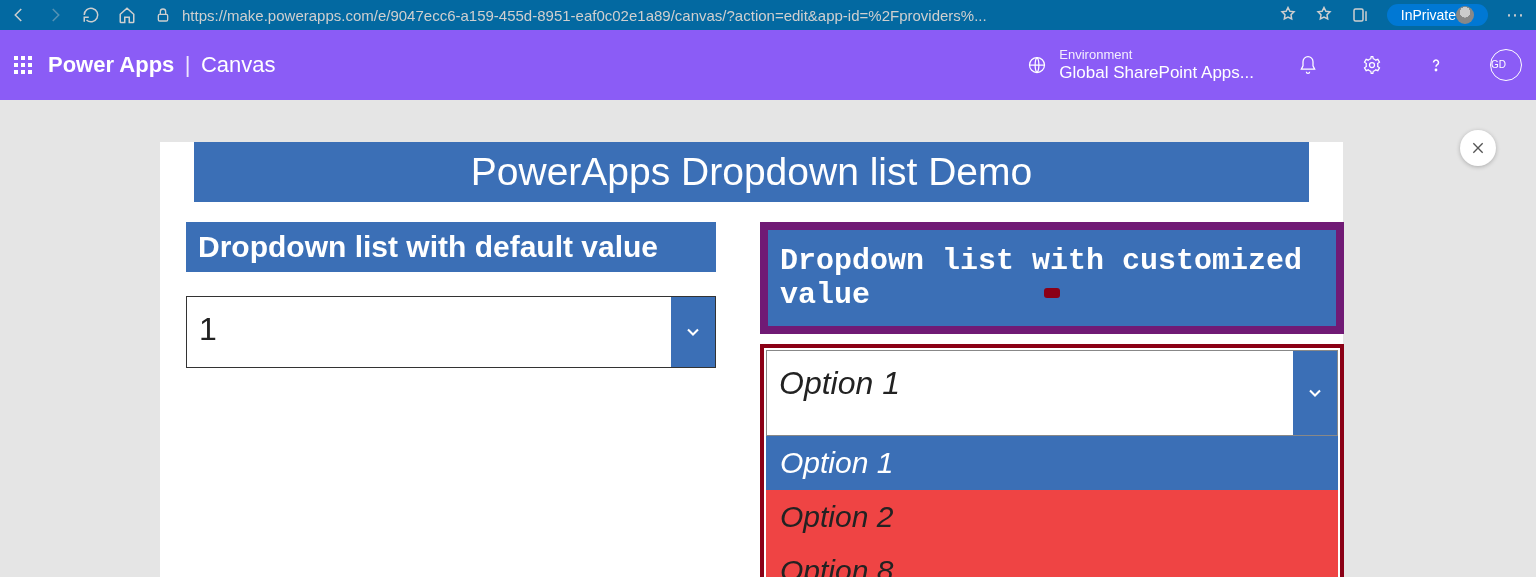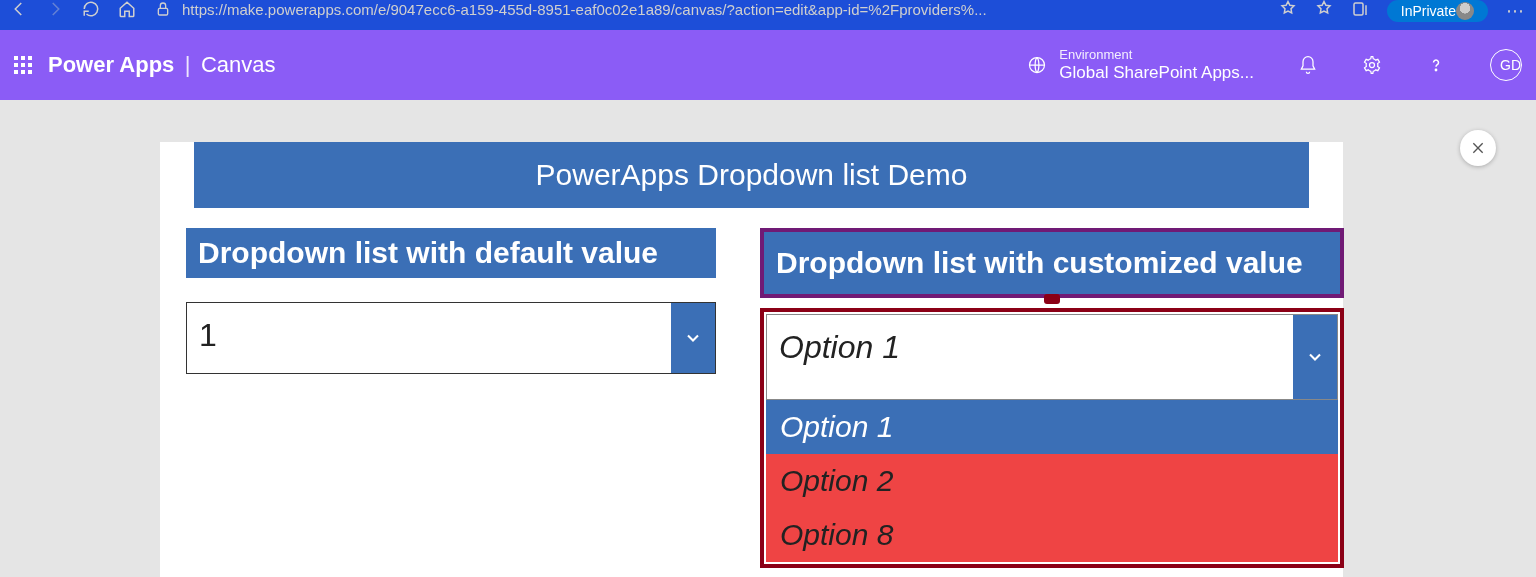--- a/index.html
+++ b/index.html
@@ -5,24 +5,24 @@
     * { margin: 0; padding: 0; box-sizing: border-box; }
     body {
       font-family: "Segoe UI", Tahoma, sans-serif;
       background: #e5e5e5;
       width: 1536px;
       height: 577px;
       overflow: hidden;
     }
     
     .browser-chrome {
-      background: #1d4ed8;
+      background: #0369a1;
       height: 30px;
       display: flex;
-      align-items: flex-start;
+      align-items: center;
       padding: 0 10px;
       gap: 18px;
       color: #cfcfcf;
     }
     .browser-chrome .nav-icon {
       display: flex;
       align-items: center;
       justify-content: center;
       width: 18px;
       height: 18px;
@@ -76,22 +76,22 @@
     .app-canvas { font-size: 22px; font-weight: 400; }
 
     .app-header-right { display: flex; align-items: center; gap: 44px; }
     .env-block { display: flex; align-items: center; gap: 12px; }
     .env-text { display: flex; flex-direction: column; line-height: 1.2; }
     .env-label { font-size: 13px; opacity: 0.9; }
     .env-name { font-size: 17px; }
     .header-icon { width: 20px; height: 20px; display:flex; align-items:center; justify-content:center; }
     .user-avatar {
       width: 32px; height: 32px; border-radius: 50%;
-      border: 1.5px solid #fff; display:flex; align-items:center; justify-content:flex-end;
-      font-size: 14px;
+      border: 1.5px solid #fff; display:flex; align-items:center; justify-content:flex-start;
+      font-size: 10px;
     }
 
     
     .stage {
       position: relative;
       height: calc(577px - 100px);
       background: #e5e5e5;
       padding-top: 6px;
     }
     .canvas {
@@ -107,23 +107,23 @@
       width: 36px; height: 36px; border-radius: 50%;
       background: #fff; box-shadow: 0 1px 4px rgba(0,0,0,0.25);
       display:flex; align-items:center; justify-content:center;
       color: #555; font-size: 18px;
     }
 
     .demo-title {
       background: #3b6fb6;
       color: #fff;
       text-align: center;
-      font-size: 30px;
+      font-size: 39px;
       font-weight: 400;
-      padding: 16px 0;
+      padding: 8px 0;
       margin: 36px 34px 20px 34px;
     }
 
     .columns {
       display: flex;
       gap: 44px;
       padding: 0 26px;
     }
     .col { flex: 0 0 auto; }
     .col-left { width: 530px; }
@@ -133,21 +133,22 @@
       background: #3b6fb6;
       color: #fff;
       font-size: 30px;
       font-weight: 700;
       padding: 8px 12px;
     }
     .col-right .section-label {
       padding: 14px 12px;
     }
     .highlighted {
-      border: 4px solid #701a75;
+      border: 8px solid #701a75;
+      font-family: Liberation Mono, monospace;
     }
     .selection-handle {
       position: absolute;
       left: 50%; transform: translateX(-50%);
       top: 66px;
       width: 16px; height: 10px;
       background: #8b0016;
       border-radius: 3px;
     }
 

